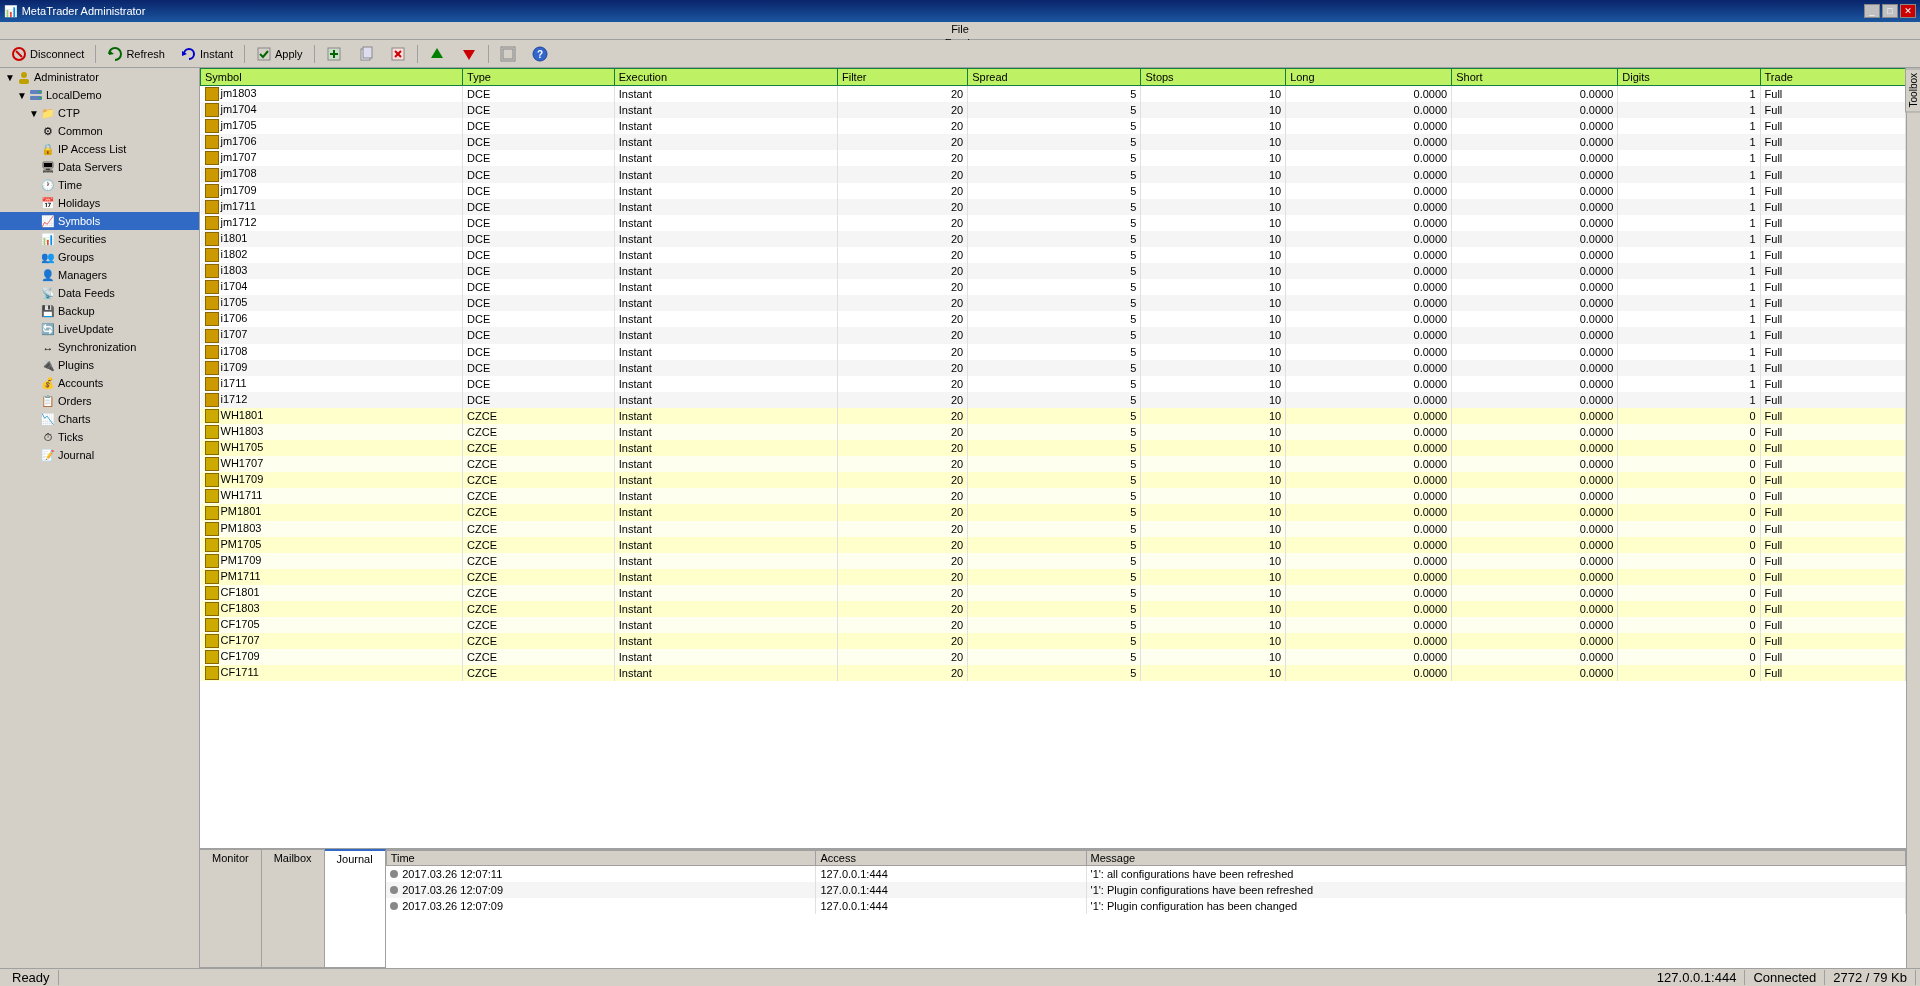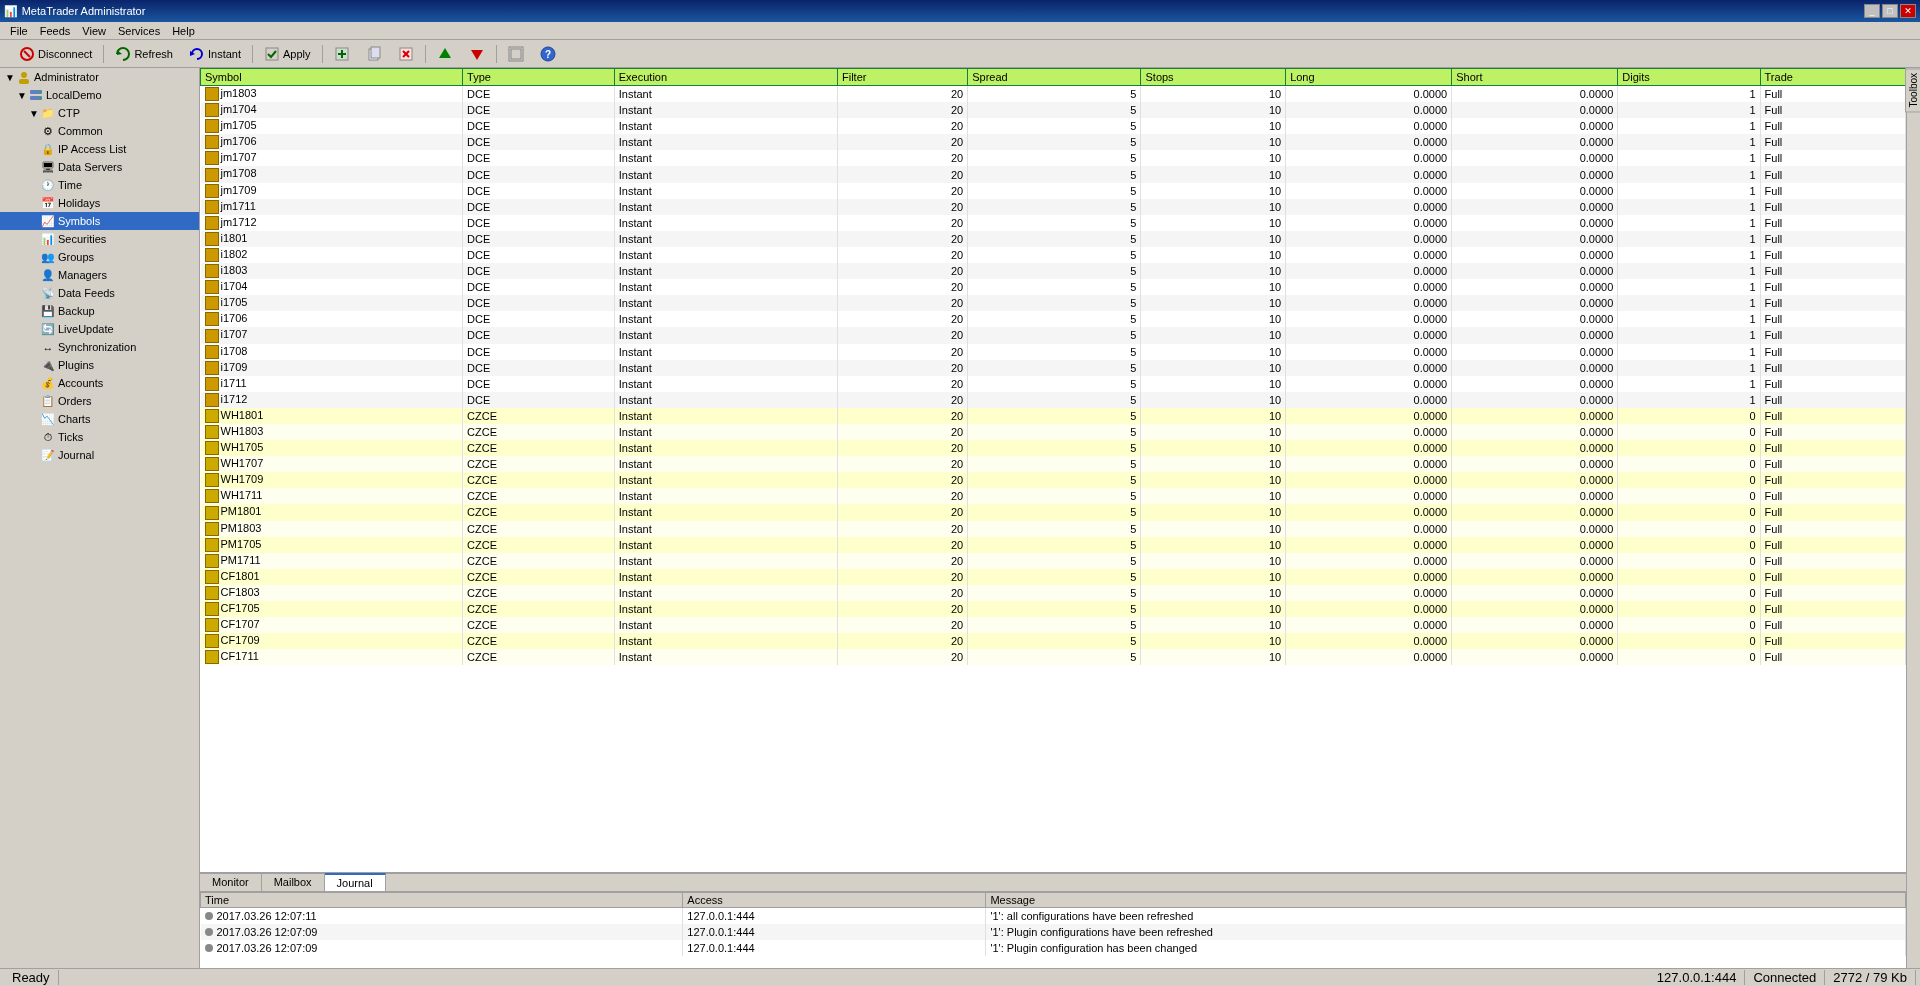--- a/index.html
+++ b/index.html
@@ -5,25 +5,25 @@
     * { margin: 0; padding: 0; box-sizing: border-box; }
     body { font-family: 'Segoe UI', Tahoma, Geneva, Verdana, sans-serif; font-size: 11px; background: #d4d0c8; color: #000; overflow: hidden; height: 986px; display: flex; flex-direction: column; }
     
     
     .title-bar { background: linear-gradient(to bottom, #0a246a, #1a56a0); color: white; padding: 2px 4px; display: flex; align-items: center; justify-content: space-between; height: 22px; }
     .title-bar-left { display: flex; align-items: center; gap: 4px; font-size: 11px; }
     .title-bar-controls { display: flex; gap: 2px; }
     .title-btn { width: 16px; height: 14px; background: #c0c0c0; border: 1px solid #888; font-size: 9px; display: flex; align-items: center; justify-content: center; cursor: pointer; }
     
     
-    .menu-bar { background: #d4d0c8; border-bottom: 1px solid #a0a0a0; display: flex; align-items: center; height: 18px; padding: 0 4px; }
+    .menu-bar { background: #d4d0c8; border-bottom: 1px solid #a0a0a0; display: flex; align-items: center; height: 18px; padding: 0 4px; flex-direction: column; }
     .menu-item { padding: 1px 6px; font-size: 11px; cursor: pointer; }
     
     
-    .toolbar { background: #d4d0c8; border-bottom: 1px solid #a0a0a0; display: flex; align-items: center; height: 28px; padding: 2px 12px; gap: 2px; }
+    .toolbar { background: #d4d0c8; border-bottom: 1px solid #a0a0a0; display: flex; align-items: center; height: 28px; padding: 2px 4px; gap: 2px; }
     .tb-btn { display: flex; align-items: center; gap: 3px; padding: 2px 6px; background: #d4d0c8; border: 1px solid transparent; font-size: 11px; cursor: pointer; height: 22px; }
     .tb-sep { width: 1px; height: 18px; background: #a0a0a0; margin: 0 2px; }
     .tb-icon { width: 16px; height: 16px; display: flex; align-items: center; justify-content: center; font-size: 12px; }
     
     
     .main-area { display: flex; flex: 1; overflow: hidden; }
     
     
     .sidebar { width: 200px; min-width: 200px; background: #d4d0c8; border-right: 1px solid #a0a0a0; overflow-y: auto; font-size: 11px; }
     .tree-item { display: flex; align-items: center; padding: 1px 0; cursor: pointer; white-space: nowrap; }
@@ -44,21 +44,21 @@
     table { width: 100%; border-collapse: collapse; font-size: 11px; }
     thead th { background: #bef264; border: 1px solid #15803d; padding: 2px 4px; text-align: left; position: sticky; top: 0; white-space: nowrap; font-weight: normal; }
     tbody tr { height: 16px; }
     tbody tr:nth-child(even) { background: #f5f5f5; }
     tbody tr.highlighted { background: #ffffcc; }
     tbody tr.highlighted:nth-child(even) { background: #fffff0; }
     tbody td { border-right: 1px solid #e0e0e0; padding: 1px 4px; white-space: nowrap; }
     .td-num { text-align: right; }
     
     
-    .bottom-panel { height: 96px; border-top: 2px solid #a0a0a0; background: white; display: flex; flex-direction: column; }
+    .bottom-panel { height: 120px; border-top: 2px solid #a0a0a0; background: white; display: flex; flex-direction: row; }
     .bottom-tabs { display: flex; background: #d4d0c8; border-bottom: 1px solid #a0a0a0; }
     .btab { padding: 2px 12px; font-size: 11px; cursor: pointer; border-right: 1px solid #a0a0a0; }
     .btab.active { background: white; border-top: 2px solid #316ac5; margin-top: -1px; }
     .bottom-log { flex: 1; overflow-y: auto; }
     .log-table { width: 100%; border-collapse: collapse; font-size: 11px; }
     .log-table th { background: #d4d0c8; border: 1px solid #a0a0a0; padding: 1px 4px; text-align: left; font-weight: normal; position: sticky; top: 0; }
     .log-table td { border-right: 1px solid #e0e0e0; padding: 1px 4px; }
     
     
     .status-bar { background: #d4d0c8; border-top: 1px solid #a0a0a0; display: flex; align-items: center; height: 18px; font-size: 13px; padding: 0 4px; }
@@ -667,20 +667,32 @@
     <td>Instant</td>
     <td class="td-num">20</td>
     <td class="td-num">5</td>
     <td class="td-num">10</td>
     <td class="td-num">0.0000</td>
     <td class="td-num">0.0000</td>
     <td class="td-num">0</td>
     <td>Full</td>
   </tr>
             <tr class="highlighted">
+    <td><span style="width:14px;height:14px;background:#ccaa00;border:1px solid #886600;display:inline-block;margin-right:2px;vertical-align:middle;font-size:8px;color:white;text-align:center;line-height:14px;"></span>PM1709</td>
+    <td>CZCE</td>
+    <td>Instant</td>
+    <td class="td-num">20</td>
+    <td class="td-num">5</td>
+    <td class="td-num">10</td>
+    <td class="td-num">0.0000</td>
+    <td class="td-num">0.0000</td>
+    <td class="td-num">0</td>
+    <td>Full</td>
+  </tr>
+            <tr class="highlighted">
     <td><span style="width:14px;height:14px;background:#ccaa00;border:1px solid #886600;display:inline-block;margin-right:2px;vertical-align:middle;font-size:8px;color:white;text-align:center;line-height:14px;"></span>PM1711</td>
     <td>CZCE</td>
     <td>Instant</td>
     <td class="td-num">20</td>
     <td class="td-num">5</td>
     <td class="td-num">10</td>
     <td class="td-num">0.0000</td>
     <td class="td-num">0.0000</td>
     <td class="td-num">0</td>
     <td>Full</td>

